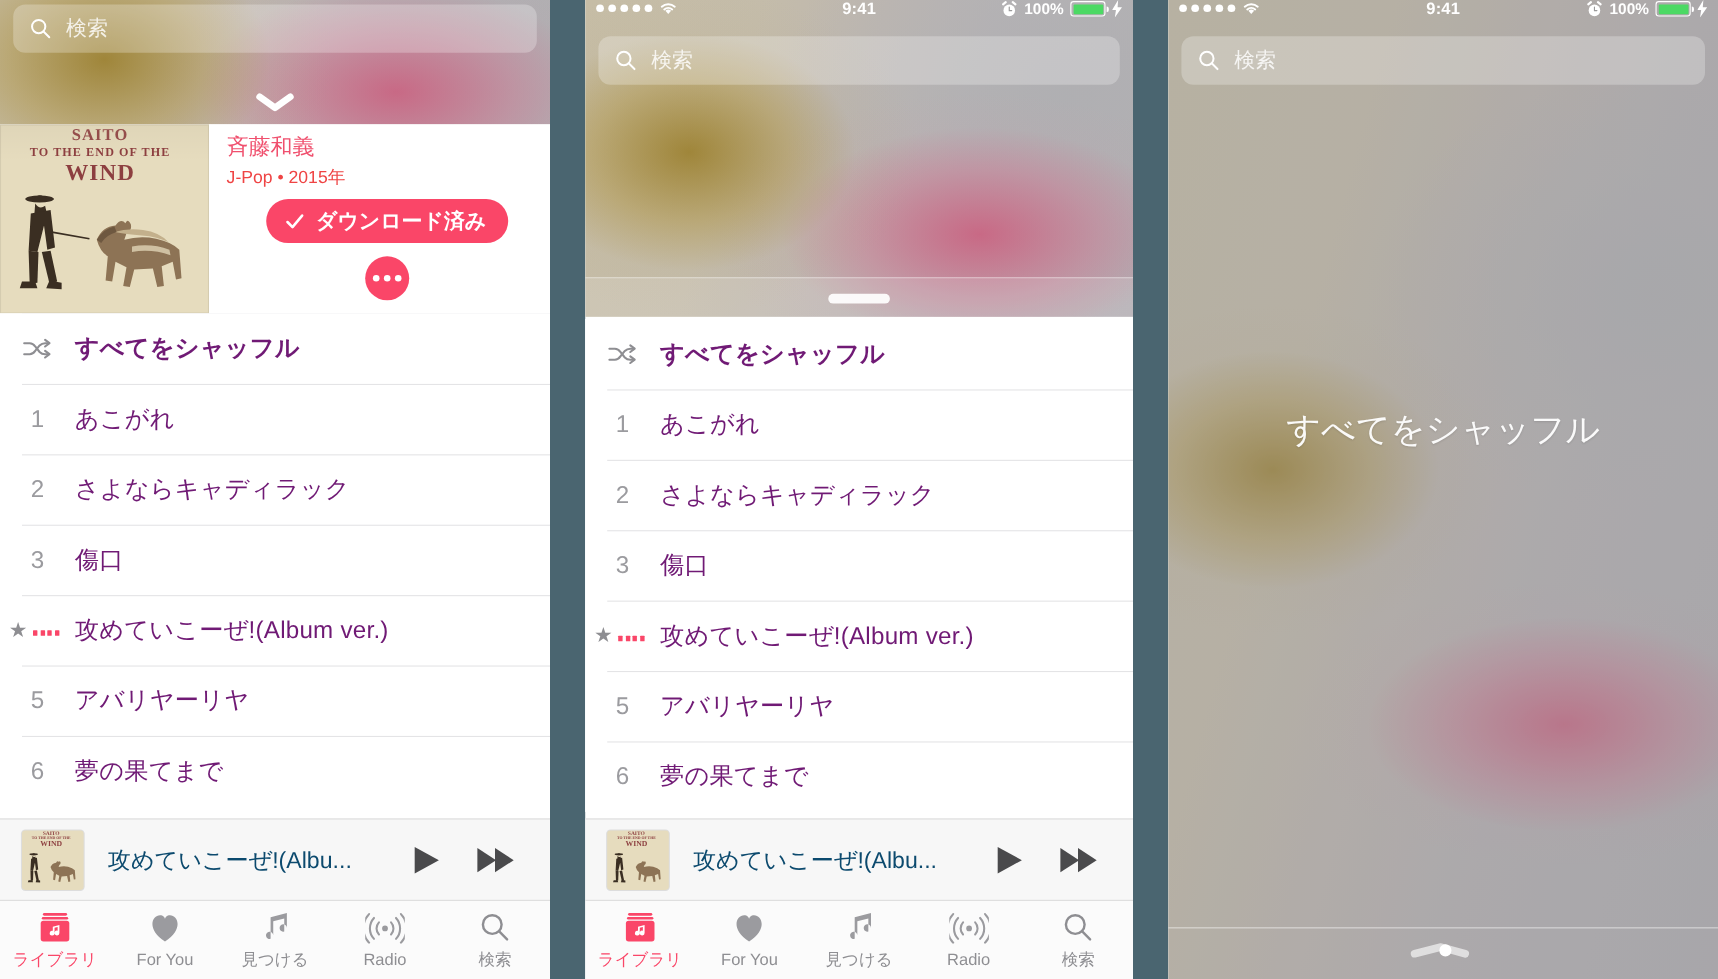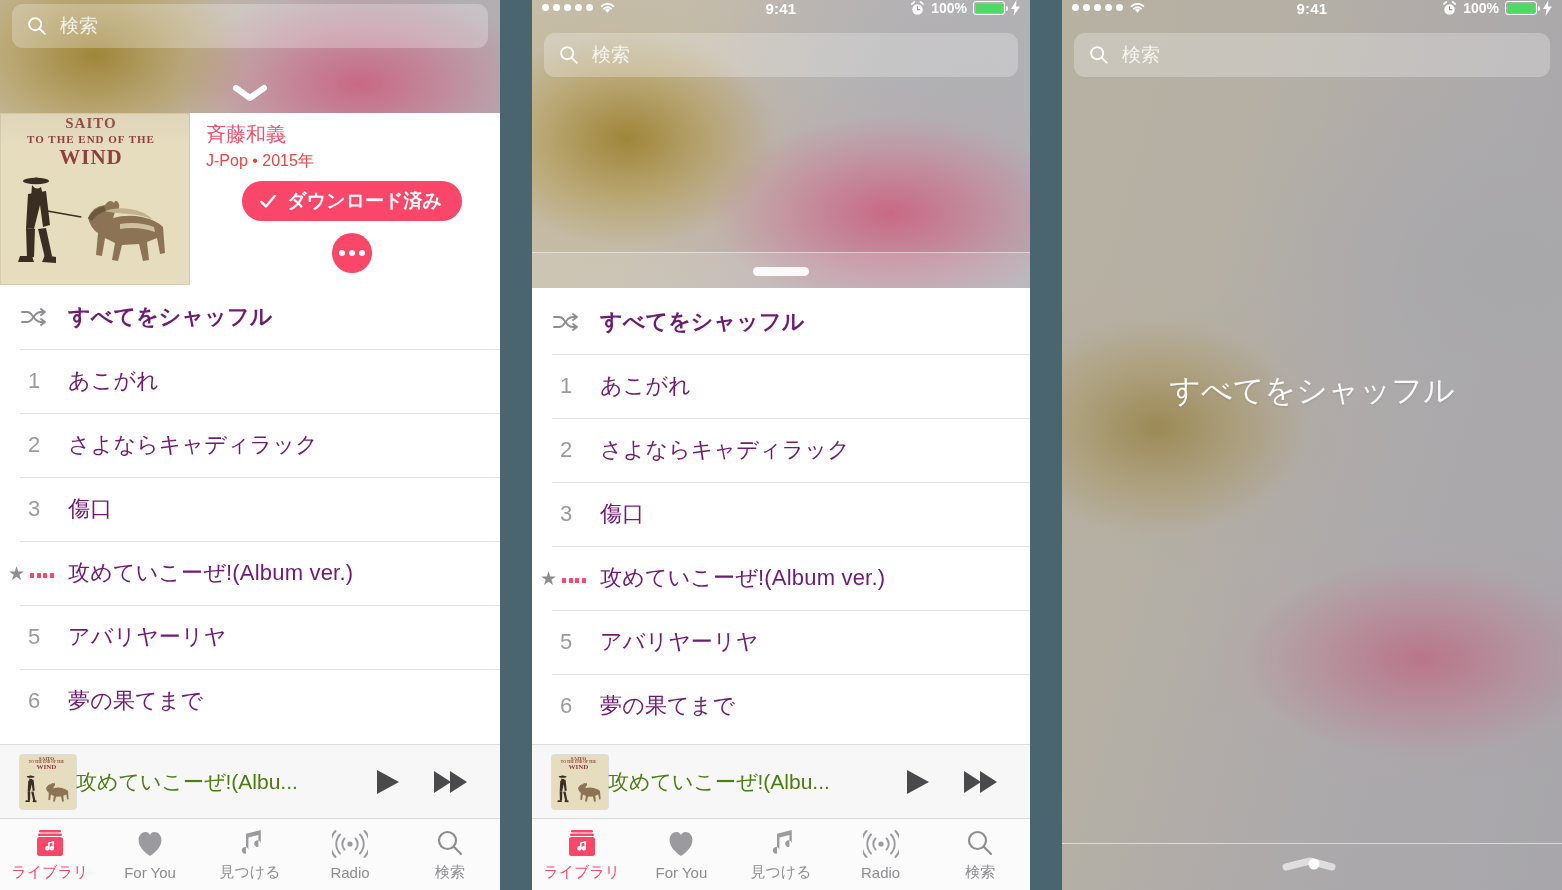--- a/index.html
+++ b/index.html
@@ -187,21 +187,21 @@
   .mp-cover {
     width: 56px; height: 54px; flex: none;
     border-radius: 3px; overflow: hidden; position: relative;
     background: #e6dcbe;
     box-shadow: 0 0 0 1px rgba(0,0,0,.1);
   }
   .mp-cover .mct { position: absolute; top: 1px; left: 0; right: 3px; text-align: center;
     color: #8d3f40; font-family: "Liberation Serif", serif; font-weight: bold; line-height: 1.05; }
   .mp-cover .mc1 { font-size: 5px; } .mp-cover .mc2 { font-size: 3.5px; } .mp-cover .mc3 { font-size: 7px; }
   .mp-cover svg { position: absolute; bottom: 1px; left: 0; width: 100%; height: 36px; }
-  .mp-title { flex: 1; color: #4d7c0f; font-size: 21px; }
+  .mp-title { flex: 1; margin-left: 22px; color: #0c4a6e; font-size: 21px; }
   .mp-ctrls { display: flex; align-items: center; gap: 30px; padding-right: 14px; }
   .mp-ctrls button { background: none; border: none; cursor: pointer; padding: 0; display: flex; }
 
   
   .tabbar {
     position: absolute; left: 0; right: 0; bottom: 0;
     height: 72px;
     background: #fbfbfb;
     border-top: 1px solid #dcdcdc;
     display: flex; z-index: 4;

